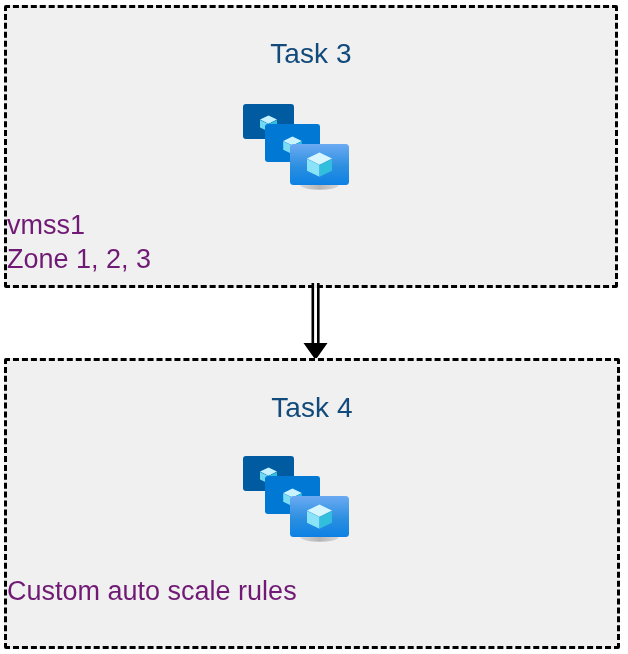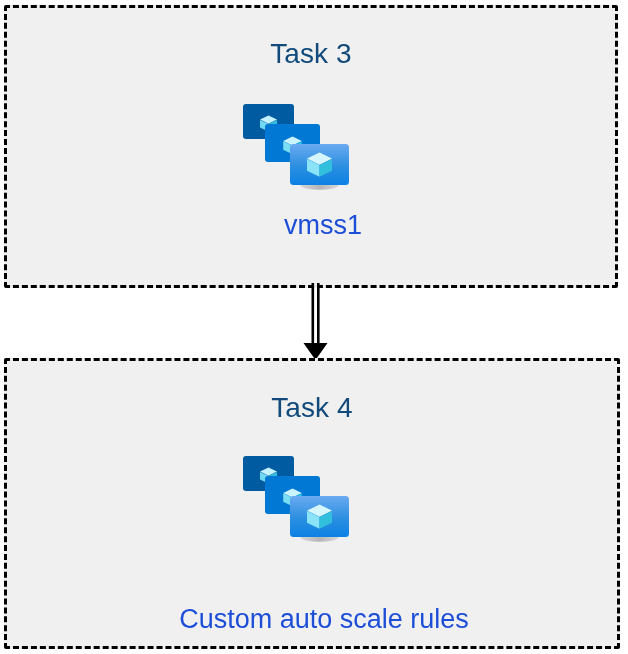--- a/index.html
+++ b/index.html
@@ -62,35 +62,35 @@
     letter-spacing: 0.1px;
     line-height: 1;
     white-space: nowrap;
   }
   #title-task3 { top: 32px; }
   #title-task4 { top: 33px; }
 
   
   .box-label {
     position: absolute;
-    left: 12px;
+    left: 0;
     width: 100%;
-    text-align: center;
-    color: #1d4ed8;
+    text-align: left;
+    color: #701a75;
     font-size: 27px;
     font-weight: 400;
     line-height: 34px;
     white-space: nowrap;
   }
   #label-vmss1  { top: 200px; }
   #label-zones  { top: 234px; }
   #label-rules  { top: 572px; }
   
   #box-task4 .box-label { top: auto; }
-  #box-task4 #label-rules { top: 213px; margin-top: 28px; }
+  #box-task4 #label-rules { top: 213px; }
 
   
   .vmss-icon {
     position: absolute;
     width: 110px;
     height: 96px;
   }
   #icon-task3 { left: 233px; top: 91px; }
   #icon-task4 { left: 233px; top: 90px; }
 
@@ -157,20 +157,21 @@
           <g>
             <path d="M79.5 53.5 L92 59.6 L79.5 65.7 L67 59.6 Z" fill="#D6F6FF"></path>
             <path d="M67 60.0 L79.5 66.1 L79.5 77.8 L67 71.7 Z" fill="#8BE3F7"></path>
             <path d="M92 60.0 L79.5 66.1 L79.5 77.8 L92 71.7 Z" fill="#32BEDD"></path>
           </g>
         </svg>
       </div>
 
       <div class="box-label" id="label-vmss1">vmss1</div>
 
+      <div class="box-label" id="label-zones">Zone 1, 2, 3</div>
 
     </div>
   </div>
 
   <div id="connector">
     <svg width="40" height="78" viewBox="0 0 40 78" xmlns="http://www.w3.org/2000/svg" aria-hidden="true">
 
       <rect x="15.5" y="0" width="2.6" height="62" fill="#000000"></rect>
       <rect x="21.0" y="0" width="2.6" height="62" fill="#000000"></rect>
 

